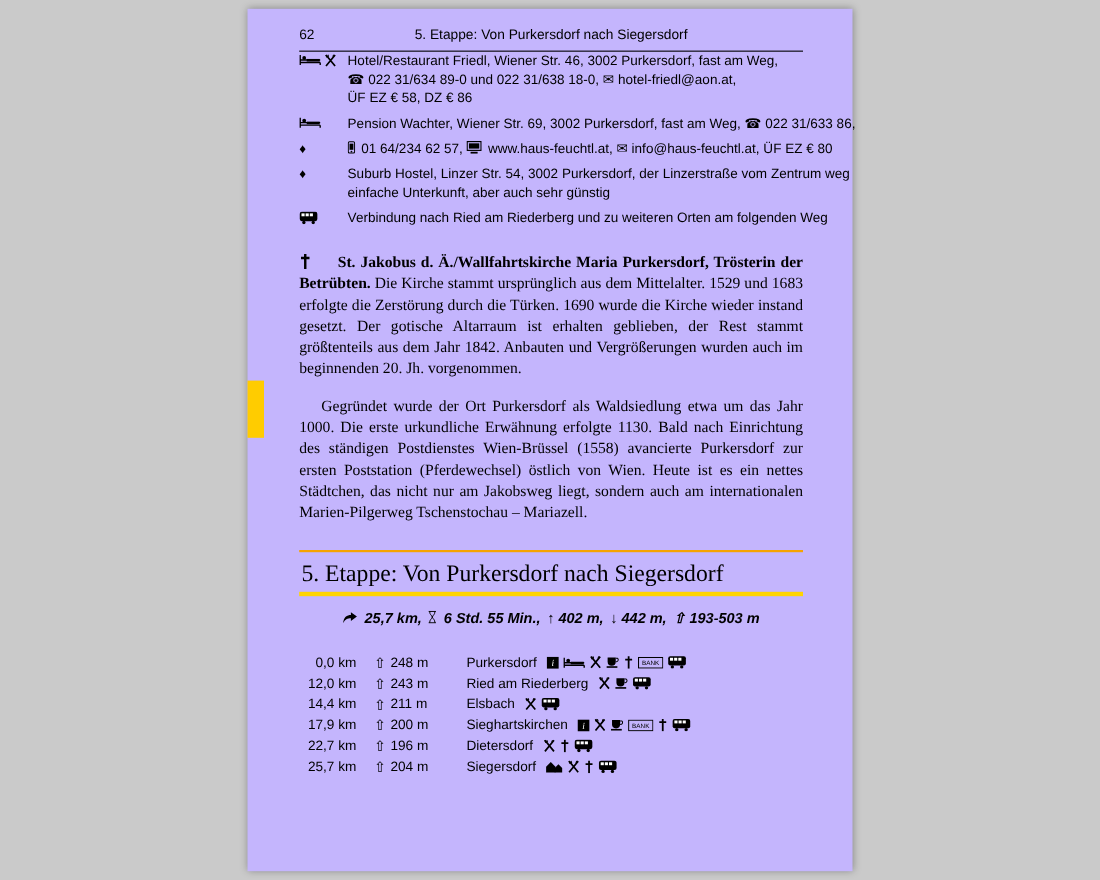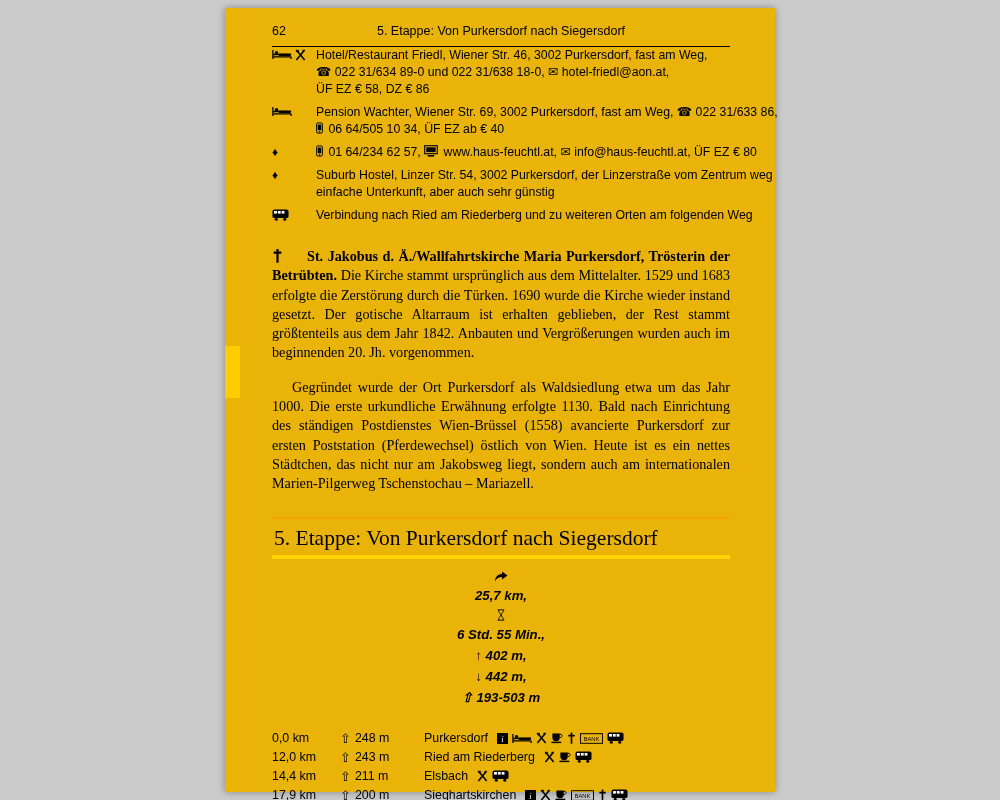--- a/index.html
+++ b/index.html
@@ -6,21 +6,21 @@
   body {
     width: 1000px; height: 800px; overflow: hidden;
     background: #cacaca;
     font-family: "Liberation Sans", sans-serif;
     color: #000;
   }
   .stage { position: relative; width: 1000px; height: 800px; }
   .page {
     position: absolute; left: 225px; top: 8px;
     width: 550px; height: 784px;
-    background: #eab308;
+    background: #c4b5fd;
     box-shadow: 0 0 7px rgba(0,0,0,.35);
   }
   .edge-tab {
     position: absolute; left: 0; top: 338px;
     width: 15px; height: 52px;
     background: #ffcc00;
   }
   .inner { position: absolute; left: 47px; right: 45px; top: 16px; }
 
   
@@ -60,27 +60,27 @@
     font-family: "Liberation Serif", serif;
     font-weight: normal; font-size: 21.5px;
     margin: 7px 0 5px 2px; line-height: 24px;
   }
   .rule-bottom { height: 3.5px; background: #ffd400; }
 
   
   .stats {
     margin-top: 12px;
     display: flex; justify-content: center; align-items: center; gap: 6px;
-    font-weight: bold; font-style: italic; font-size: 13.2px; flex-direction: column;
+    font-weight: bold; font-style: italic; font-size: 13.2px;
   }
 
   
   .wp { margin-top: 24px; font-size: 12.4px; }
   .wp-row { display: flex; align-items: center; height: 19px; }
-  .wp-km { width: 52px; text-align: left; flex: none; }
+  .wp-km { width: 52px; text-align: right; flex: none; }
   .wp-elev { width: 60px; margin-left: 16px; flex: none; display: flex; align-items: center; gap: 4px; }
   .wp-name { margin-left: 24px; margin-right: 9px; white-space: nowrap; }
   .wp-icons { display: inline-flex; align-items: center; gap: 4px; }
 </style>
 </head>
 <body>
 
 <div class="stage">
   <div class="page">
     <div class="edge-tab"></div>
@@ -122,30 +122,20 @@
               <span class="ico">
                 <svg width="20" height="11" viewBox="0 0 22 12">
                   <path d="M1 1v10M1 8.5h20M21 8.5V11M1 6h20" stroke="#000" stroke-width="1.4" fill="none"></path>
                   <circle cx="5" cy="4" r="1.9" fill="#000"></circle>
                   <rect x="7.5" y="5" width="13" height="2.6" fill="#000"></rect>
                 </svg>
               </span>
             </span>
           <div class="acc-text">
             <div class="l">Pension Wachter, Wiener Str. 69, 3002 Purkersdorf, fast am Weg, ☎ 022 31/633 86,</div>
-            <div class="l">
-              <span class="ico inl">
-                  <svg width="7" height="12" viewBox="0 0 8 13">
-                    <rect x="0.7" y="0.7" width="6.6" height="11.6" rx="1.4" fill="none" stroke="#000" stroke-width="1.1"></rect>
-                    <rect x="2" y="2.6" width="4" height="6.4" fill="#000"></rect>
-                    <circle cx="4" cy="10.8" r="0.9" fill="#000"></circle>
-                  </svg>
-                </span>
-              <span>06 64/505 10 34, ÜF EZ ab € 40</span>
-            </div>
           </div>
         </div>
 
         <div class="acc-entry">
           <span class="acc-icons">
               <span class="ico">
                 <span class="dia">♦</span>
               </span>
             </span>
           <div class="acc-text">

